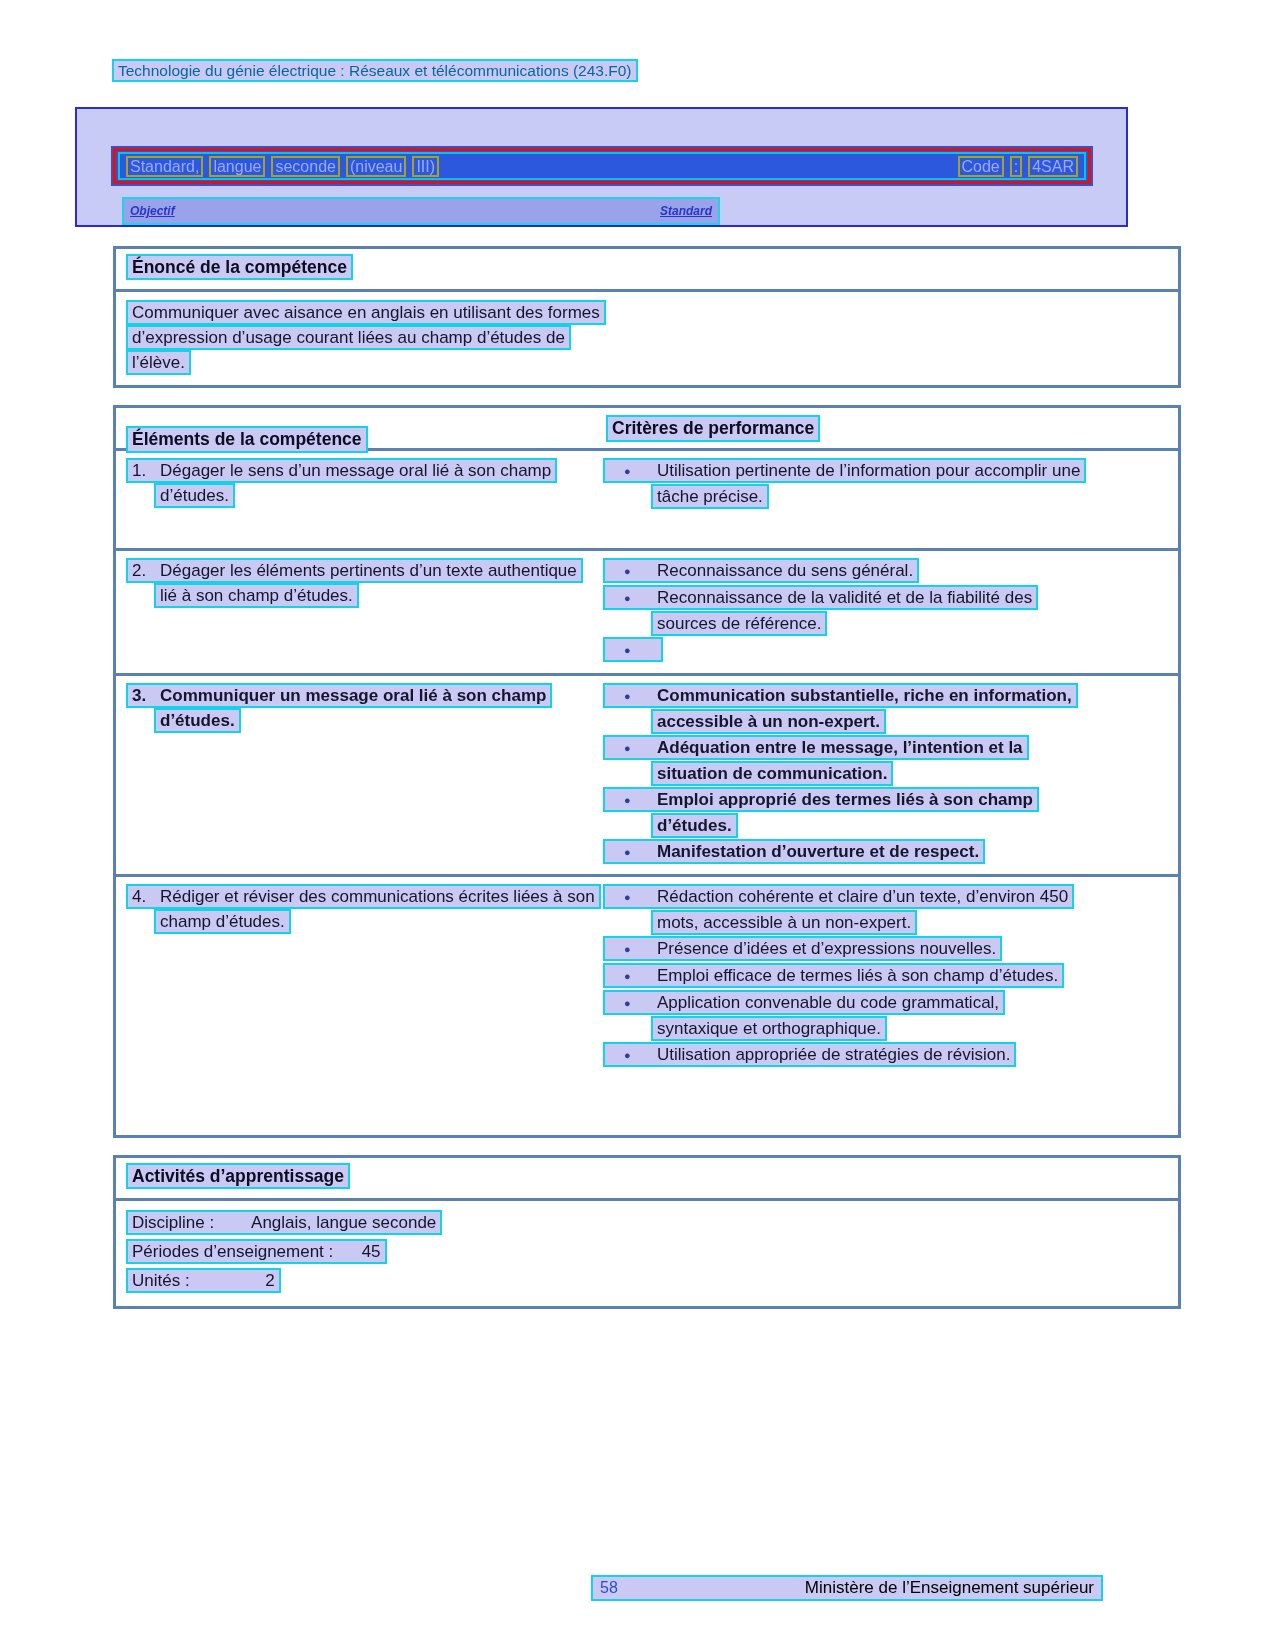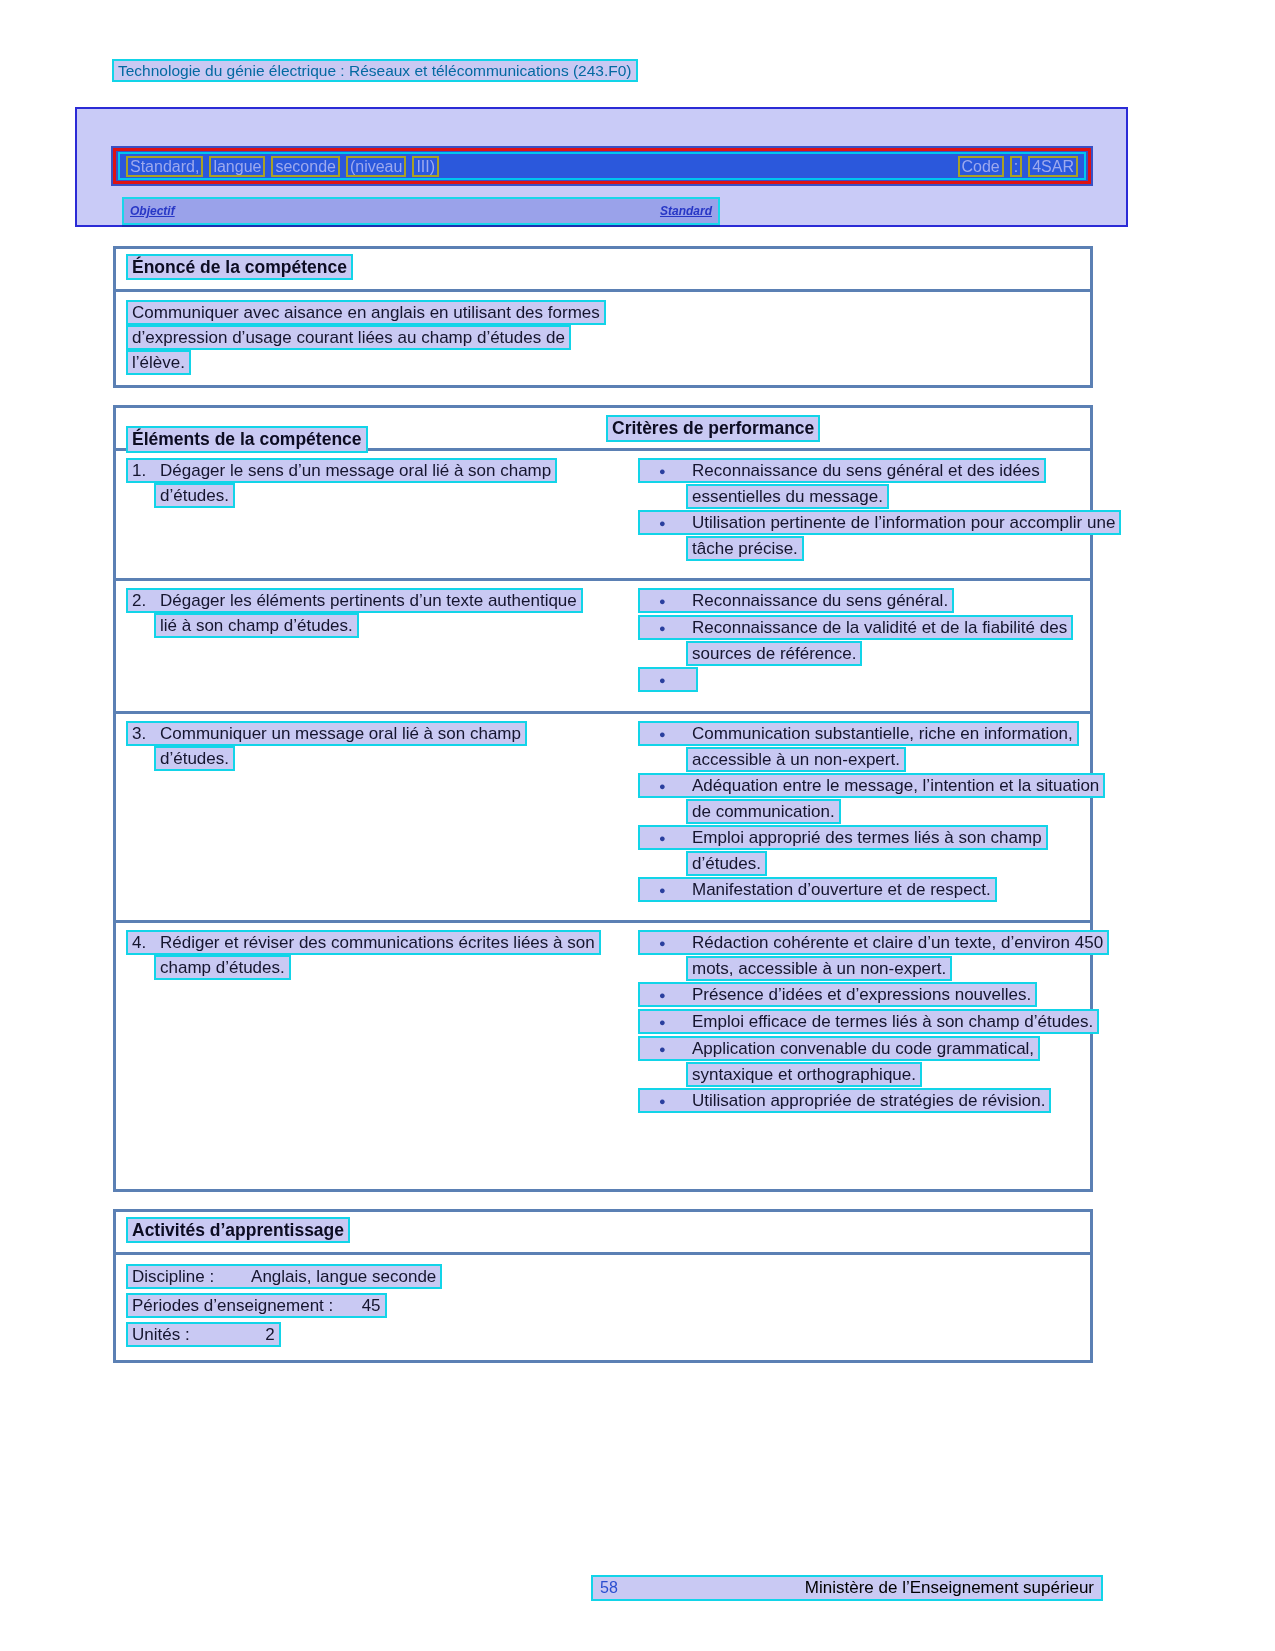--- a/index.html
+++ b/index.html
@@ -35,35 +35,35 @@
 
   .col-headings {
     position:absolute; left:45px; top:88px; width:582px; height:24px;
     background:#9aa2ea; border:2px solid #19d6ea;
     display:flex; justify-content:space-between; align-items:center; padding:0 6px;
     box-shadow:0 2px 0 #1d2eb2;
   }
   .colh { font-size:12px; font-weight:bold; font-style:italic; color:#2737c6; text-decoration:underline; }
 
   
-  .flow { position:absolute; left:113px; top:246px; width:980px; }
+  .flow { position:absolute; left:113px; top:246px; width:1068px; }
   .box { border:3px solid #5b80b4; background:#ffffff; margin-bottom:17px; box-sizing:border-box; }
   .box-head { border-bottom:3px solid #5b80b4; padding:8px 0 7px 10px; position:relative; min-height:25px; }
   .head-text { font-weight:bold; font-size:17.5px; color:#0c0c22; }
   .h1pos { position:absolute; left:10px; top:18px; }
   .h2pos { position:absolute; left:490px; top:7px; }
   .box-body { padding:8px 10px 10px; }
   .para { width:478px; line-height:25px; font-size:17px; }
 
   
-  .row { display:flex; border-bottom:3px solid #5b80b4; padding:7px 0 16px;gap:42px; }
+  .row { display:flex; border-bottom:3px solid #5b80b4; padding:7px 0 8px; }
   .row:last-child { border-bottom:none; }
   #table-rows .row:nth-child(1){ min-height:82px; }
   #table-rows .row:nth-child(2){ min-height:107px; }
-  #table-rows .row:nth-child(3){ min-height:153px; }
+  #table-rows .row:nth-child(3){ min-height:153px;font-weight:bold; }
   #table-rows .row:nth-child(4){ min-height:243px; }
   .cell-el { width:487px; box-sizing:border-box; padding-left:10px; }
   .el-wrap { display:block; padding-left:28px; text-indent:-28px; line-height:25px; font-size:17px; width:470px; box-sizing:border-box; }
   .num { display:inline-block; width:28px; text-indent:0; }
   .cell-cr { width:495px; }
   .crit { padding-left:48px; text-indent:-48px; line-height:25px; font-size:17px; margin-bottom:1px; width:482px; box-sizing:border-box; }
   .blt { display:inline-block; width:48px; text-indent:0; padding-left:15px; box-sizing:border-box; }
   .blt::before { content:"●"; font-size:11px; color:#2a3f9e; vertical-align:1px; }
 
   
@@ -127,21 +127,20 @@
       <div class="box-head">
         <span class="hl head-text h1pos">Éléments de la compétence</span>
         <span class="hl head-text h2pos">Critères de performance</span>
       </div>
       <div id="table-rows">
           <div class="row">
             <div class="cell-el">
               <span class="el-wrap"><span class="hl clone"><span class="num">1.</span><span>Dégager le sens d’un message oral lié à son champ d’études.</span></span></span>
             </div>
             <div class="cell-cr">
-              <div class="crit"><span class="hl clone"><span class="blt"></span><span>Reconnaissance du sens général et des idées essentielles du message.</span></span></div>
               <div class="crit"><span class="hl clone"><span class="blt"></span><span>Utilisation pertinente de l’information pour accomplir une tâche précise.</span></span></div>
             </div>
           </div>
           <div class="row">
             <div class="cell-el">
               <span class="el-wrap"><span class="hl clone"><span class="num">2.</span><span>Dégager les éléments pertinents d’un texte authentique lié à son champ d’études.</span></span></span>
             </div>
             <div class="cell-cr">
               <div class="crit"><span class="hl clone"><span class="blt"></span><span>Reconnaissance du sens général.</span></span></div>
               <div class="crit"><span class="hl clone"><span class="blt"></span><span>Reconnaissance de la validité et de la fiabilité des sources de référence.</span></span></div>

